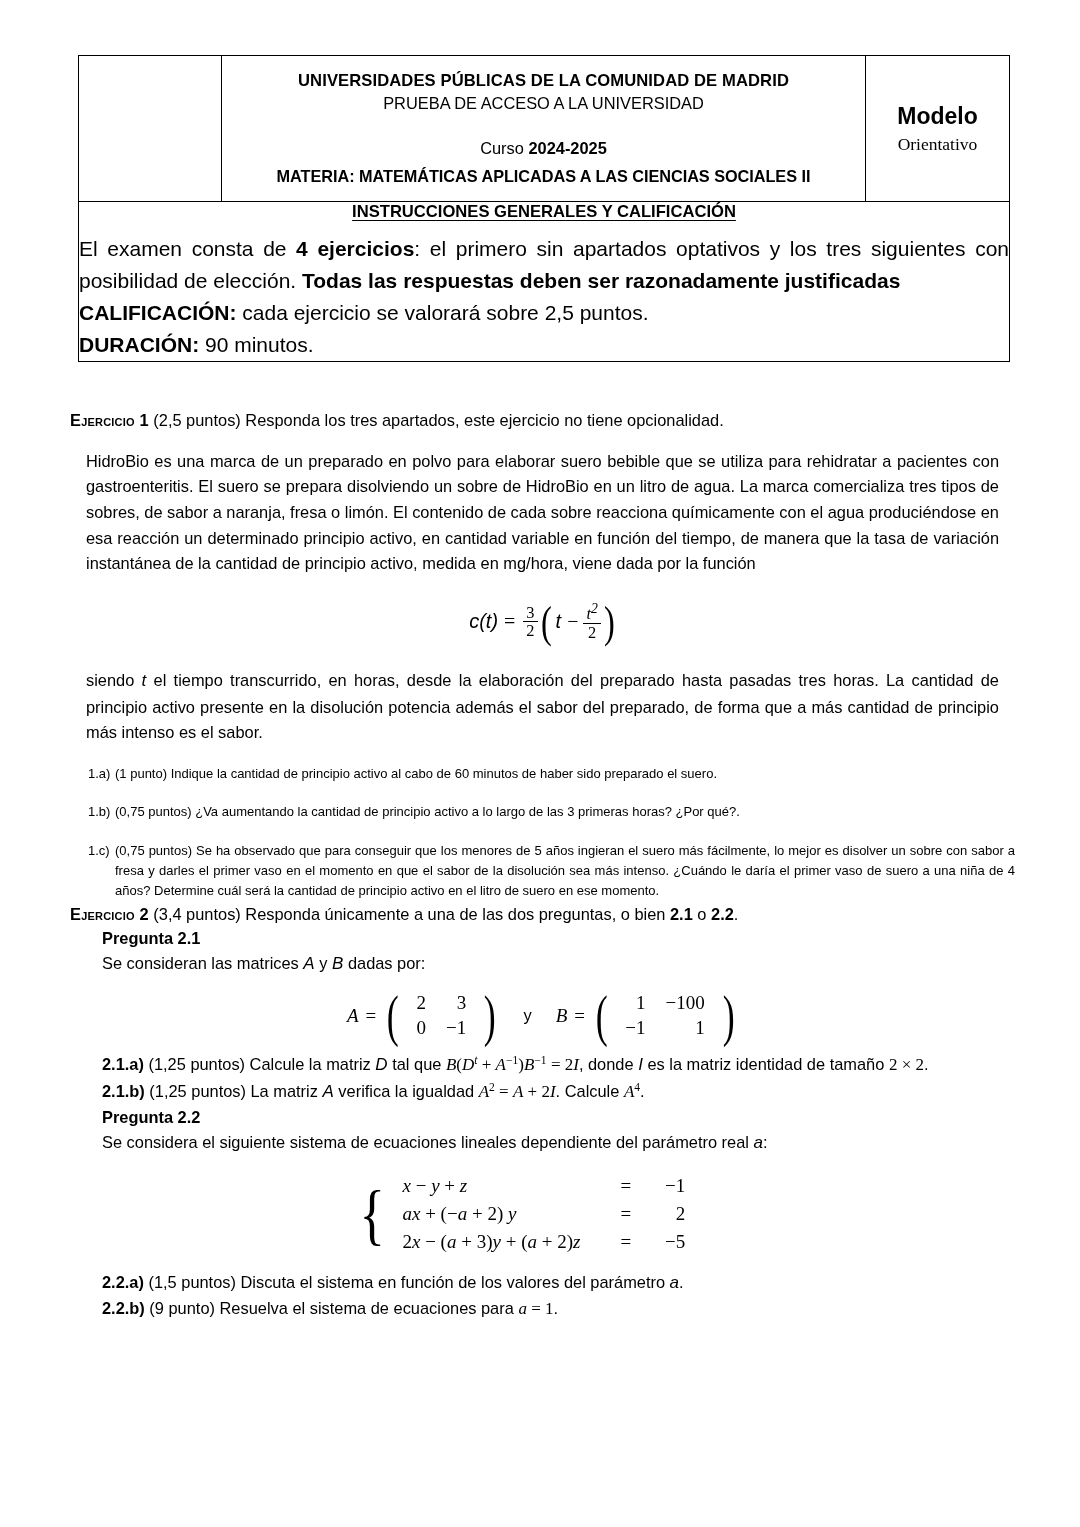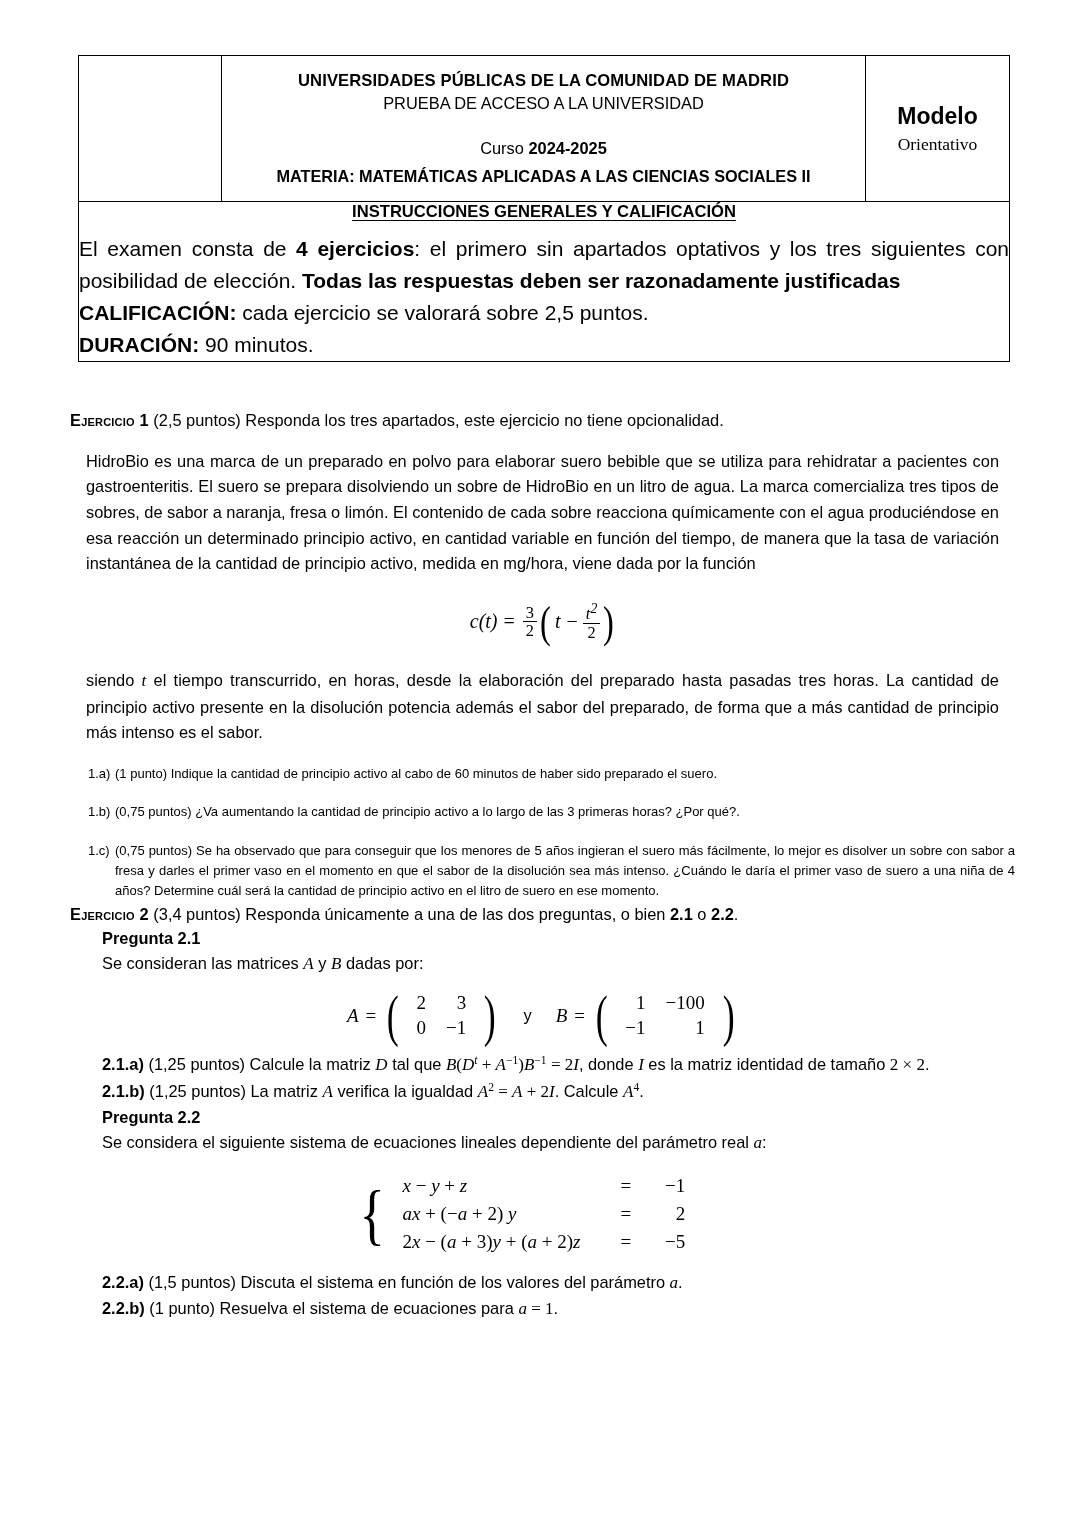--- a/index.html
+++ b/index.html
@@ -131,21 +131,21 @@
   }
   .smallcaps {
     font-weight: bold;
     font-variant: small-caps;
     letter-spacing: 0.2px;
   }
   b, strong { font-weight: bold; }
 
   
   .m {
-    font-family: Liberation Serif, serif;
+    font-family: Liberation Sans, sans-serif;
     font-style: italic;
     font-size: 17px;
   }
   .mr {
     font-family: "Liberation Serif", serif;
     font-style: normal;
     font-size: 17px;
   }
   .m sup, .mr sup {
     font-size: 0.68em;
@@ -463,16 +463,16 @@
             <td class="eqs">=</td>
             <td class="rhs">−5</td>
           </tr>
         </tbody>
           </table>
       </div>
     </div>
 
     <p class="sub-item"><b>2.2.a)</b><span> (1,5 puntos) Discuta el sistema en función de los valores del parámetro </span><span class="m">a</span><span>.</span></p>
 
-    <p class="sub-item"><b>2.2.b)</b><span> (1 punto) Resuelva el sistema de ecuaciones para </span><span class="mr"><i>a</i> = 1</span><span>.</span></p>
+    <p class="sub-item"><b>2.2.b)</b><span> (9 punto) Resuelva el sistema de ecuaciones para </span><span class="mr"><i>a</i> = 1</span><span>.</span></p>
 
   </div>
 </div>
 
 </body></html>

